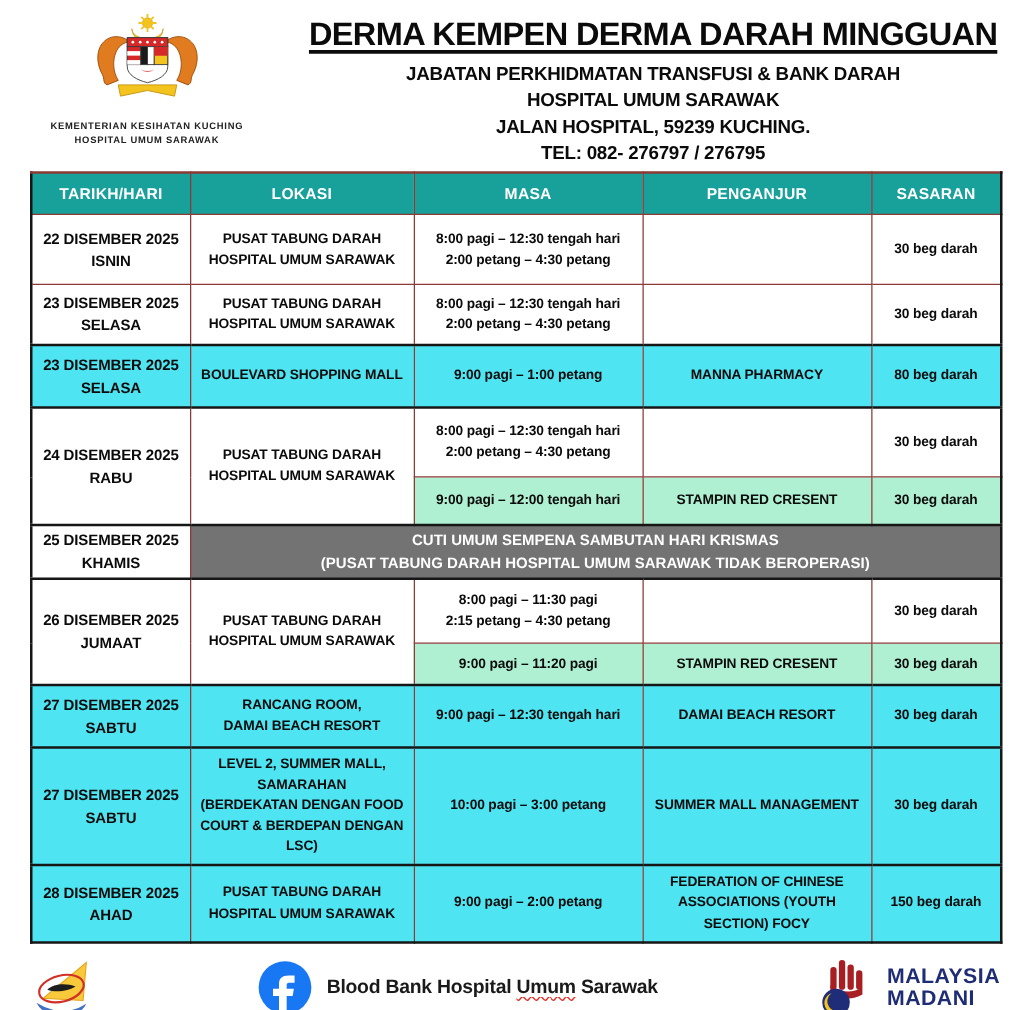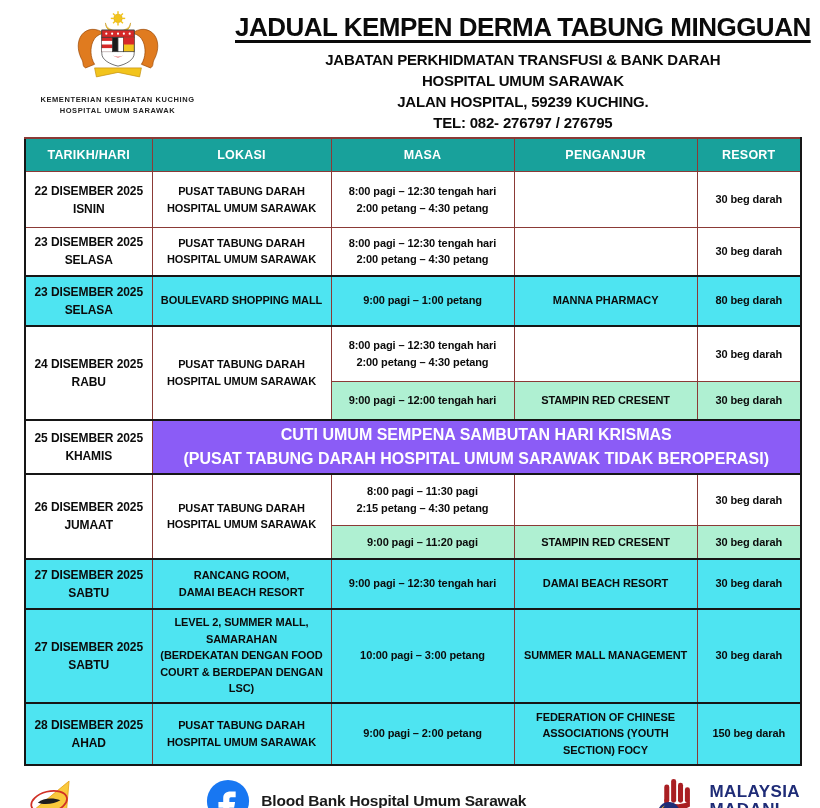--- a/index.html
+++ b/index.html
@@ -14,21 +14,21 @@
   .sub{font-size:15px;font-weight:bold;line-height:1.4;letter-spacing:-.2px;}
 
   
   table{border-collapse:collapse;table-layout:fixed;margin:4px 0 0 24px;border:2px solid #161616;border-top:2px solid #8B3A36;}
   th{background:#18A19B;color:#fff;font-size:12.5px;font-weight:bold;border:1px solid #8B3A36;height:30px;letter-spacing:.2px;}
   td{border:1px solid #8B3A36;background:#fff;text-align:center;vertical-align:middle;font-weight:bold;font-size:11px;line-height:1.5;padding:2px 4px;letter-spacing:-.1px;}
   td.date{font-size:12px;}
   tr.sep > td{border-top:2.5px solid #161616;}
   tr.cyan > td{background:#4EE4F1;}
   td.mint{background:#AFF0D2;}
-  td.notice{background:#8b5cf6;color:#fff;font-size:16px;letter-spacing:0;}
+  td.notice{background:#737373;color:#fff;font-size:12px;letter-spacing:0;}
   .h56{height:56px}.h48{height:48px}.h50{height:50px}.h38{height:38px}
   .h43{height:43px}.h52{height:52px}.h33{height:33px}.h94{height:94px}.h62{height:62px}
 
   
   .footer{display:flex;align-items:center;justify-content:space-between;padding:10px 20px 0 24px;}
   .f-left,.f-center,.f-right{display:flex;align-items:center;gap:10px;}
   .url{font-size:19px;font-weight:bold;color:#111;letter-spacing:-.3px;}
   .fb-text{font-size:15.5px;font-weight:bold;color:#1a1a1a;letter-spacing:-.2px;text-align:right;}
   .squiggle{text-decoration:underline wavy #e0312b 1px;text-underline-offset:3px;}
   .madani-text{line-height:1;}
@@ -75,21 +75,21 @@
           <path d="M66 32 h12 v8 h-12 Z" fill="#D62828" stroke="none"></path>
           <path d="M54 52 a8 5 0 0 0 12 0 a8 7 0 0 1 -12 0 Z" fill="#D62828" stroke="none"></path>
         </g>
 
         <path d="M34 66 L86 66 L84 76 L60 71 L36 76 Z" fill="#F2C41D" stroke="#C69214" stroke-width="0.8"></path>
       </svg>
       <div class="logo-cap">KEMENTERIAN KESIHATAN KUCHING</div>
       <div class="logo-cap">HOSPITAL UMUM SARAWAK</div>
     </div>
     <div class="titles">
-      <div class="title">JADUAL KEMPEN DERMA TABUNG MINGGUAN</div>
+      <div class="title">DERMA KEMPEN DERMA DARAH MINGGUAN</div>
       <div class="sub">JABATAN PERKHIDMATAN TRANSFUSI &amp; BANK DARAH</div>
       <div class="sub">HOSPITAL UMUM SARAWAK</div>
       <div class="sub">JALAN HOSPITAL, 59239 KUCHING.</div>
       <div class="sub">TEL:  082- 276797 / 276795</div>
     </div>
   </div>
 
   <table>
     <colgroup>
       <col style="width:127px">
@@ -97,21 +97,21 @@
         <col style="width:183px">
         <col style="width:183px">
         <col style="width:104px">
     </colgroup>
     <thead>
       <tr>
         <th>TARIKH/HARI</th>
         <th>LOKASI</th>
         <th>MASA</th>
         <th>PENGANJUR</th>
-        <th>RESORT</th>
+        <th>SASARAN</th>
       </tr>
     </thead>
     <tbody>
 
       <tr class="h56">
         <td class="date">22 DISEMBER 2025<br>ISNIN</td>
         <td>PUSAT TABUNG DARAH<br>HOSPITAL UMUM SARAWAK</td>
         <td>8:00 pagi – 12:30 tengah hari<br>2:00 petang – 4:30 petang</td>
         <td></td>
         <td>30 beg darah</td>

